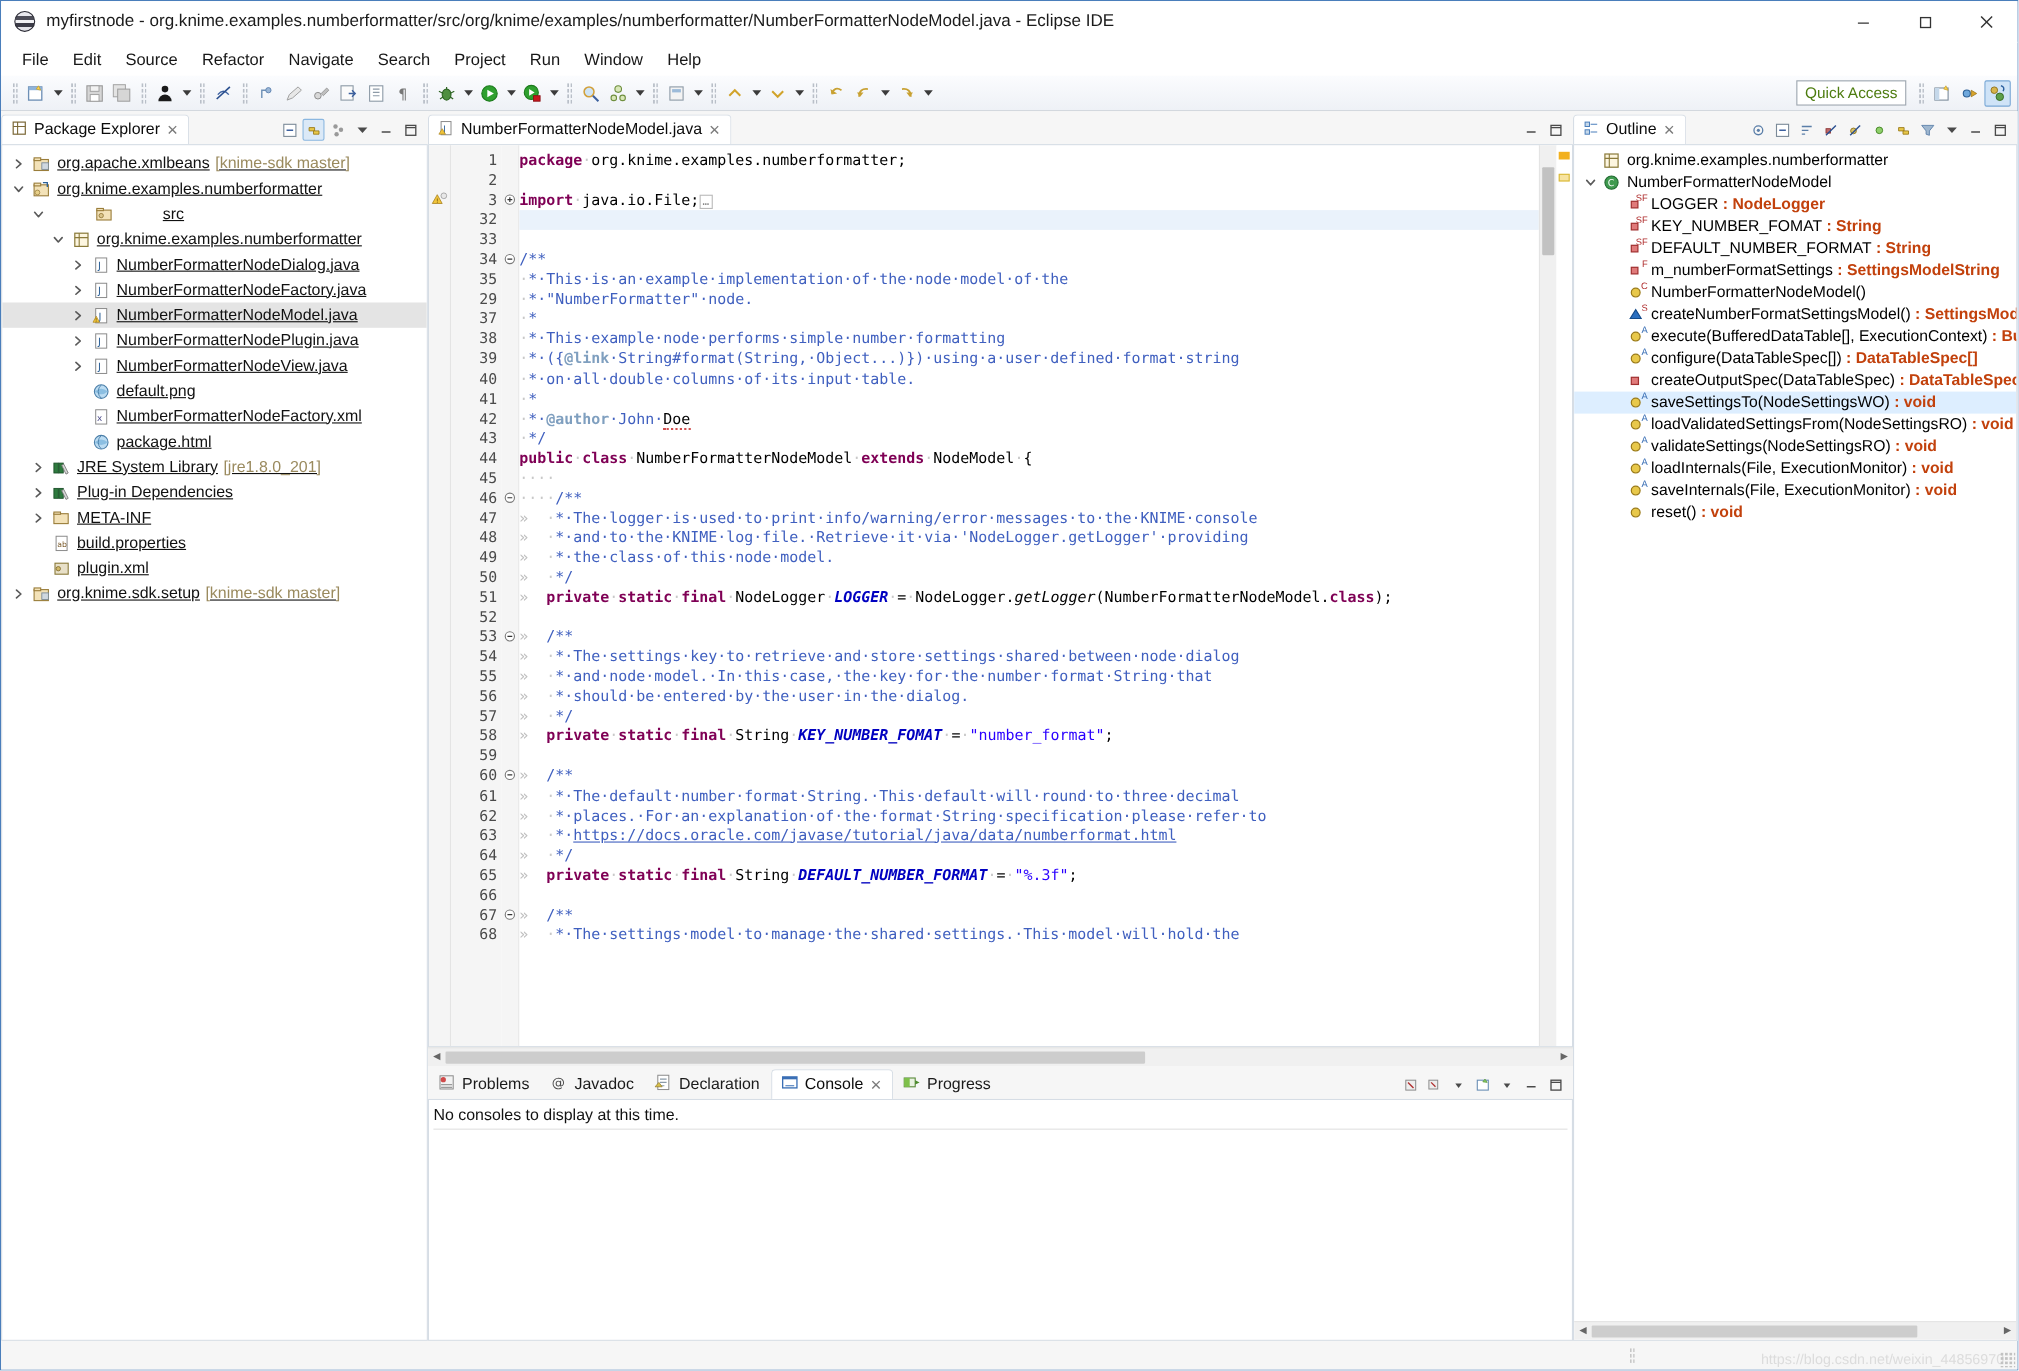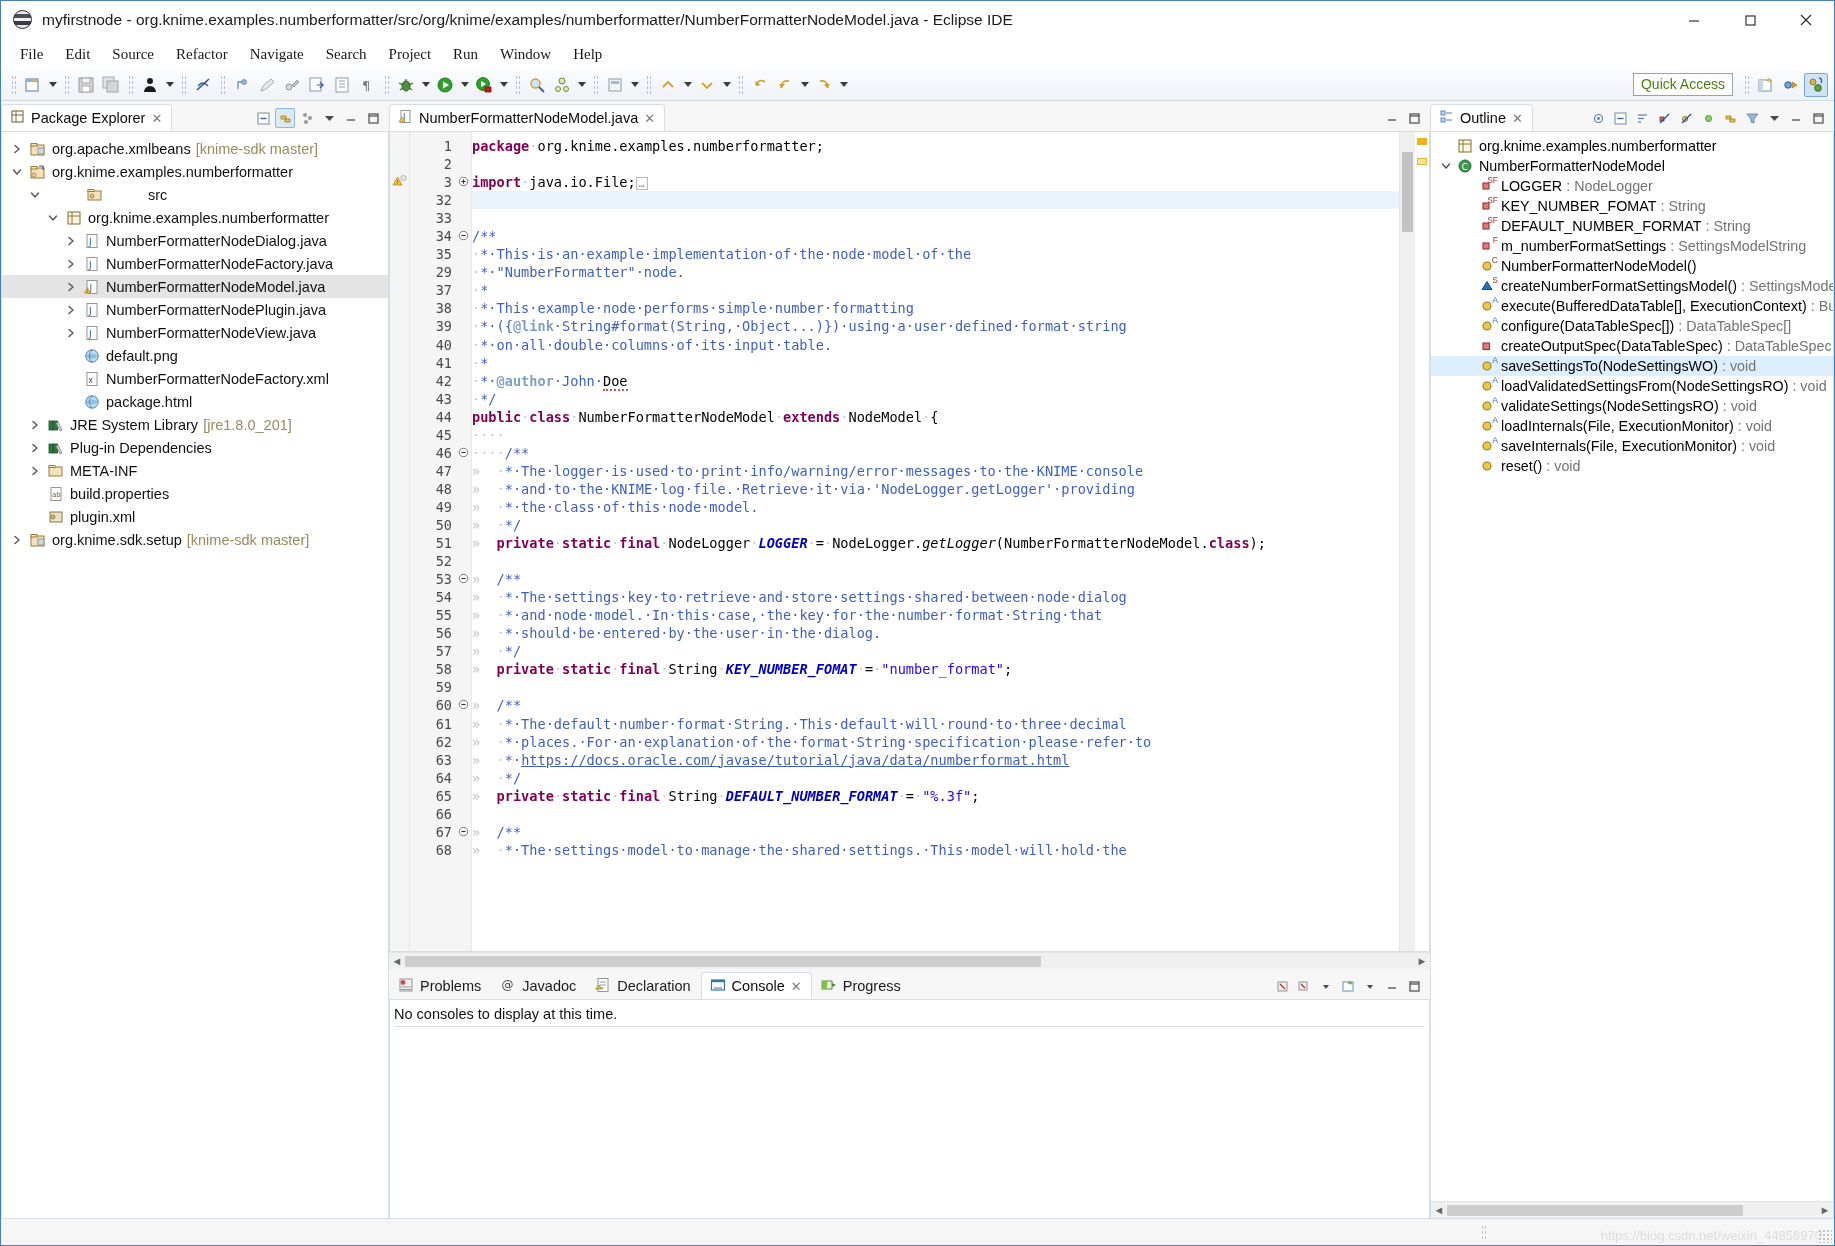--- a/index.html
+++ b/index.html
@@ -55,21 +55,21 @@
   .menubar {
     height: 30px;
     flex: 0 0 30px;
     background: #ffffff;
     display: flex;
     align-items: center;
     padding-left: 8px;
     font-size: 15px;
     color: #171717;
   }
-  .menu-item { padding: 2px 11px; white-space: nowrap; font-family: Liberation Serif, serif; }
+  .menu-item { padding: 2px 11px; white-space: nowrap; }
 
   
   .toolbar {
     height: 32px;
     flex: 0 0 32px;
     background: linear-gradient(#fbfcfe, #eef1f6);
     border-bottom: 1px solid #d3d8de;
     display: flex;
     align-items: center;
     padding: 0 6px;
@@ -163,21 +163,21 @@
     border: 1px solid #d6dde5;
     overflow: hidden;
     min-height: 0;
     position: relative;
   }
 
   
   .tree { padding: 5px 0 0 0; font-size: 14.5px; color: #111; }
   .trow {
     display:flex; align-items:center; height: 23px;
-    white-space: nowrap; gap: 5px;
+    white-space: nowrap; gap: 5px; text-decoration: underline;
   }
   .trow.sel { background: #e4e4e4; }
   .twist {
     width: 14px; height: 14px; flex:0 0 14px;
     display:flex;align-items:center;justify-content:center;
     color:#5a5a5a;
   }
   .twist svg { display:block; }
   .ticon16 { width:18px;height:18px;flex:0 0 18px; display:flex;align-items:center;justify-content:center;}
   .tlabel { color:#111; }
@@ -257,21 +257,21 @@
     display:flex; align-items:center;
   }
   .hs-arrow { width:16px; text-align:center; color:#666; font-size:11px; }
   .hs-track { flex:1 1 auto; position:relative; height:11px; }
   .hs-thumb { position:absolute; left:0; width:63%; top:0; bottom:0; background:#cdcdcd; border-radius:1px;}
 
   
   .outline-list { padding: 4px 0 0 0; font-size: 14.3px; }
   .orow { display:flex; align-items:center; height:20px; gap:4px; white-space:nowrap; padding-left: 6px;}
   .orow.sel { background:#ddeeff; }
-  .otype { color:#737373; }
+  .otype { color:#c2410c;font-weight:bold; }
   .obadge { position:relative; width:18px;height:16px;flex:0 0 18px; }
   .out-hscroll {
     height:17px;flex:0 0 17px;background:#f0f0f0;border-top:1px solid #e4e4e4;
     display:flex;align-items:center;
   }
 
   
   .bottom-panel { height: 250px; flex: 0 0 250px; display:flex;flex-direction:column; }
   .console-body {
     flex:1 1 auto; background:#fff; border:1px solid #d6dde5;

